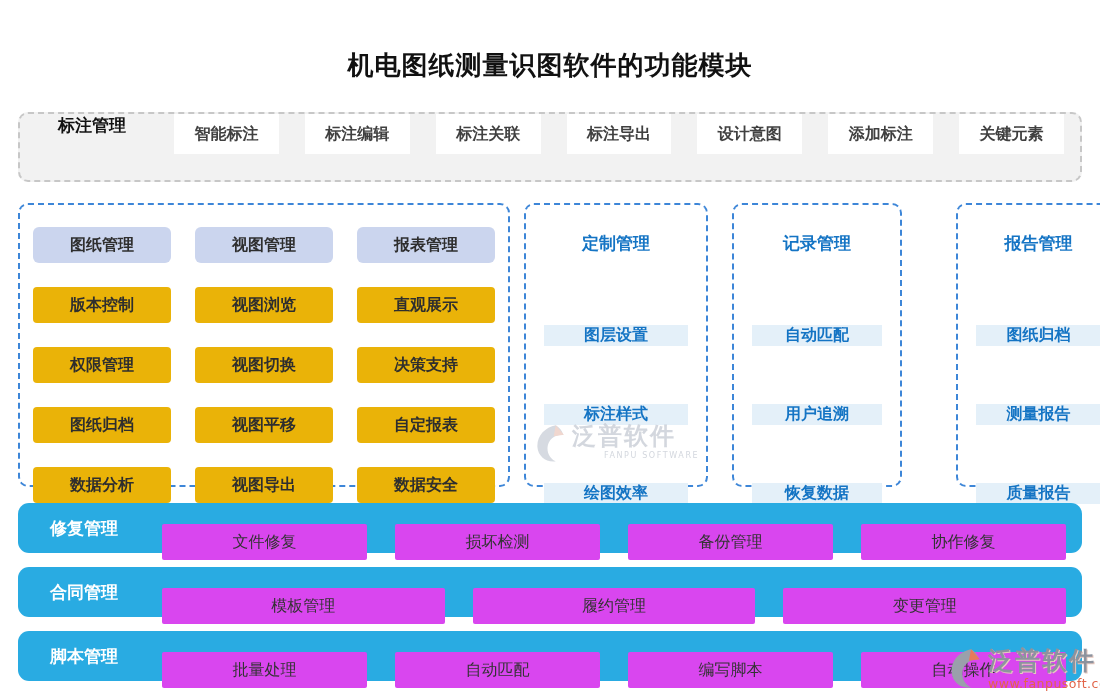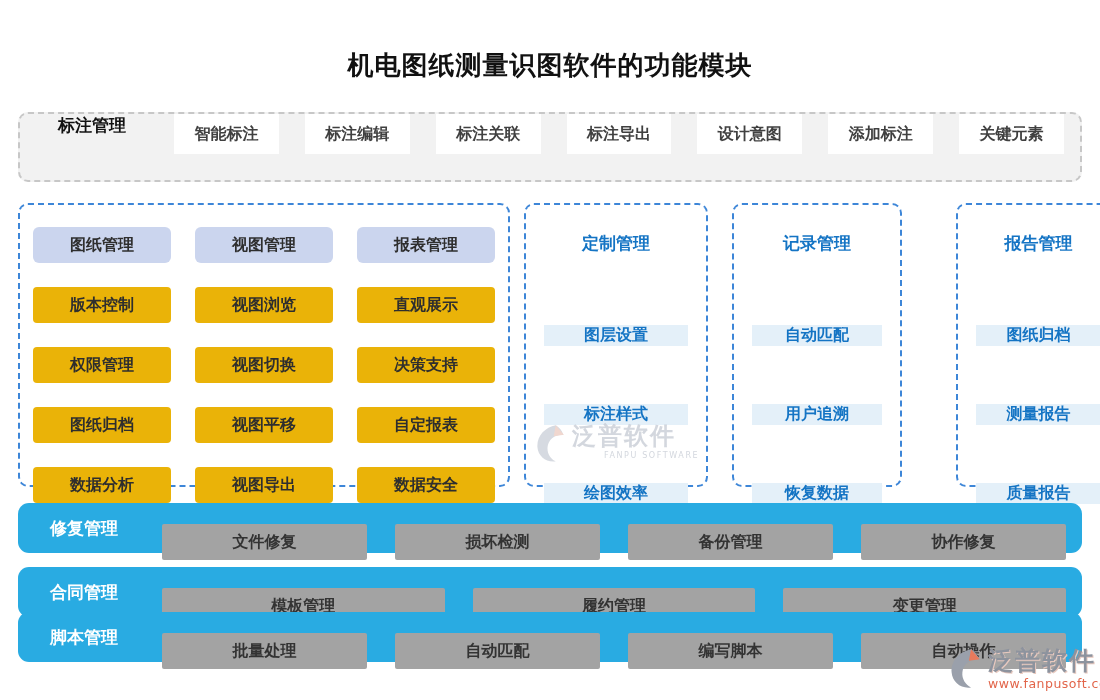--- a/index.html
+++ b/index.html
@@ -68,29 +68,29 @@
     font-size:16px;font-weight:bold;color:#1474c4;
   }
   
   .bottom-row{
     position:absolute;left:18px;width:1064px;height:50px;
     background:#29abe2;border-radius:11px;box-sizing:border-box;
     display:flex;align-items:center;padding:0 16px;gap:28px;
   }
   .row-1{top:503px;}
   .row-2{top:567px;}
-  .row-3{top:612px;}
+  .row-3{top:631px;}
   .bottom-row .row-label{
     flex:none;width:100px;text-align:center;
     font-size:17px;font-weight:bold;color:#ffffff;
   }
   .btn-white{
-    flex:1;height:36px;background:#a3a3a3;border-radius:2px;
-    display:flex;align-items:center;justify-content:center;
-    font-size:16px;font-weight:bold;color:#333;margin-top:28px;
+    flex:1;height:36px;background:#d946ef;border-radius:2px;
+    display:flex;align-items:center;justify-content:center;
+    font-size:16px;font-weight:normal;color:#333;margin-top:28px;
   }
   
   .wm{position:absolute;display:flex;align-items:flex-start;pointer-events:none;}
   .wm-center{left:534px;top:423px;opacity:0.75;z-index:5;}
   .wm-center .wm-text{color:#c5cad3;}
   .wm-center .wm-brand{font-size:24px;font-weight:bold;letter-spacing:2px;line-height:26px;}
   .wm-center .wm-sub{font-size:8px;letter-spacing:1.6px;margin-top:2px;margin-left:32px;}
   .wm-corner{left:948px;top:647px;z-index:6;}
   .wm-corner .wm-brand{
     font-size:25px;font-weight:bold;letter-spacing:2px;line-height:28px;color:#8d939e;

